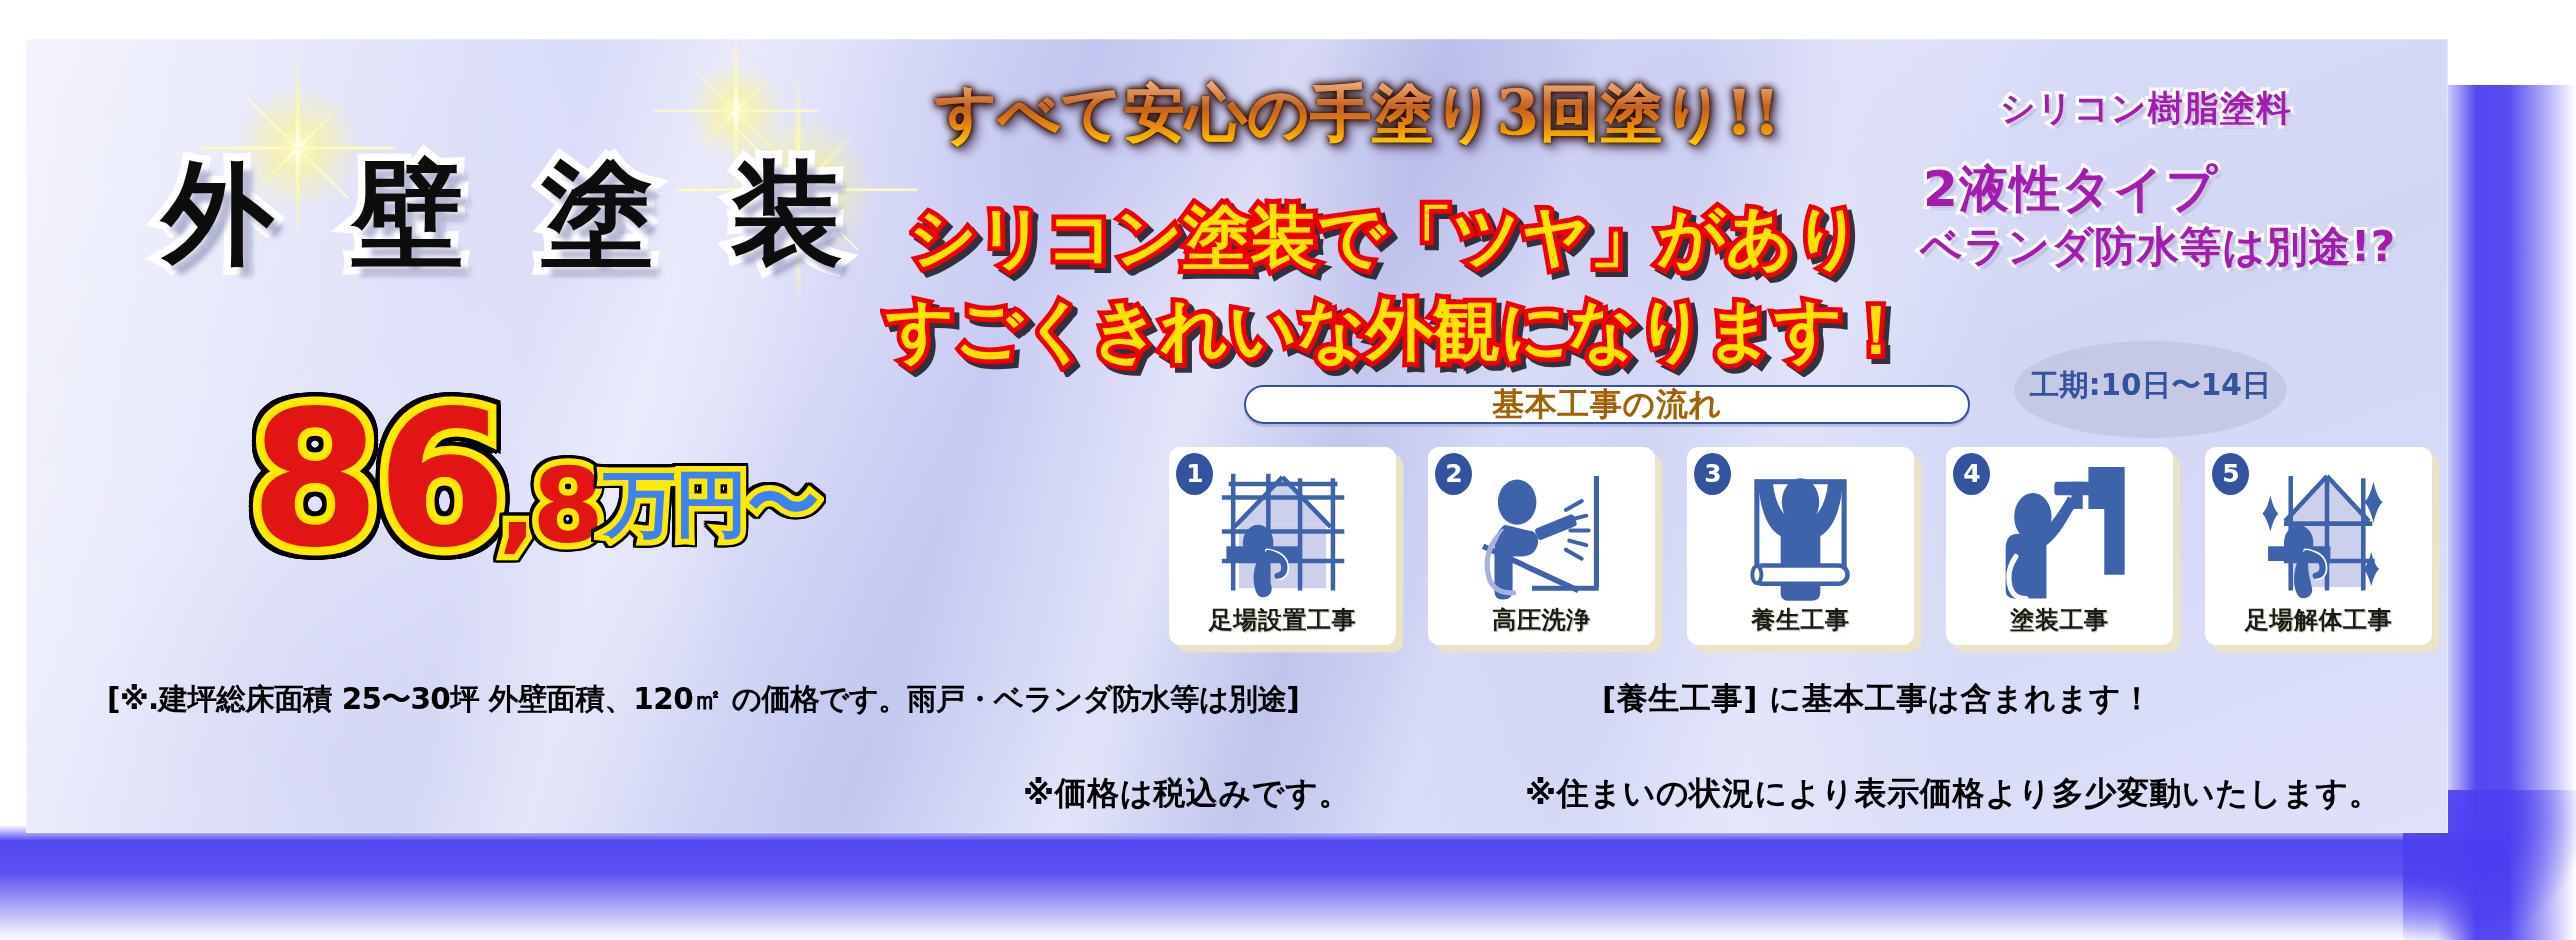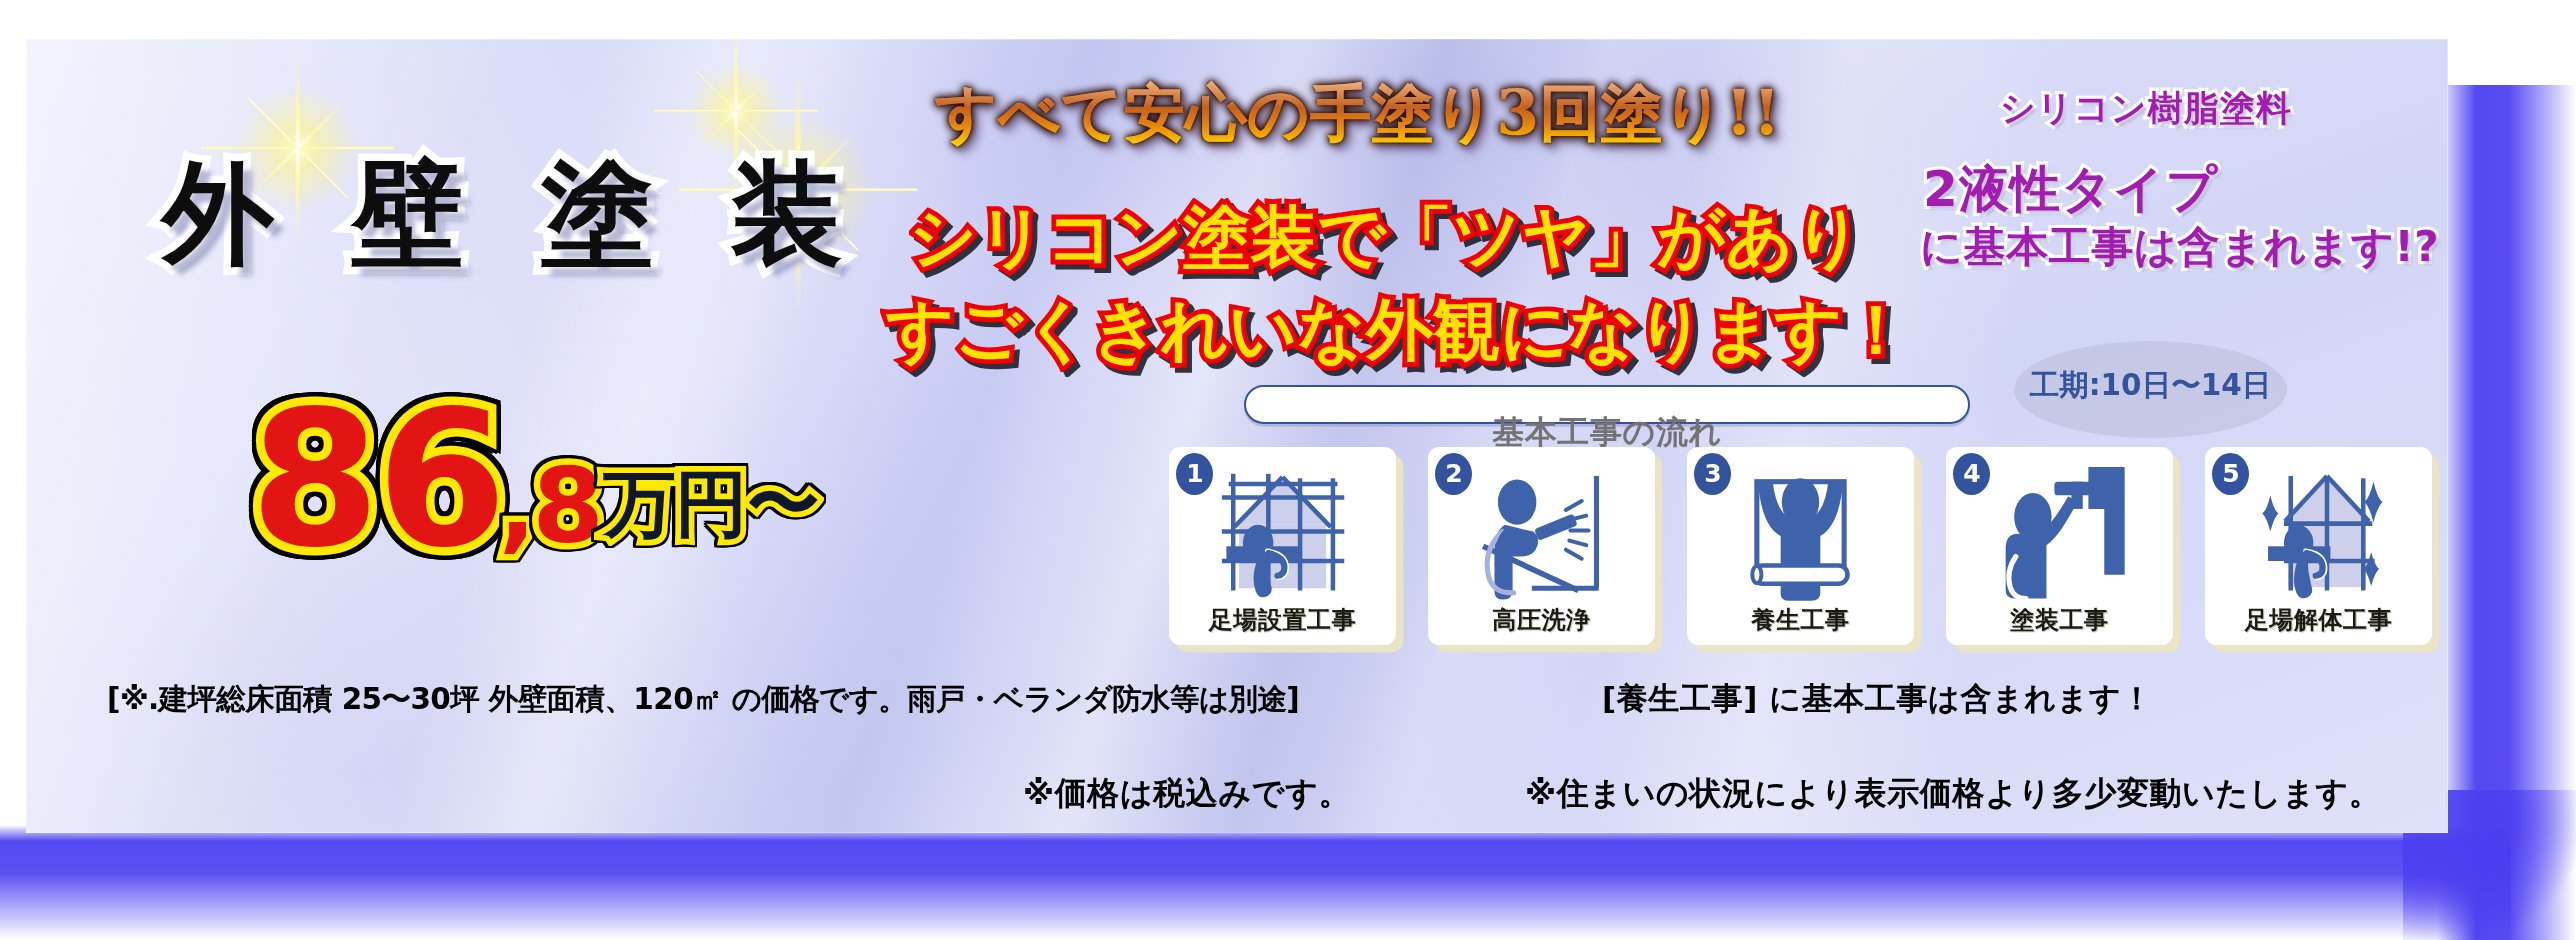--- a/index.html
+++ b/index.html
@@ -123,21 +123,21 @@
   .price-mid{
     font-size:103px;font-weight:700;
     font-family:"DejaVu Sans","Liberation Sans",sans-serif;
     color:#e21414;-webkit-text-stroke:13px #ffe900;paint-order:stroke fill;
     filter:drop-shadow(2.8px 0 0 #000) drop-shadow(-2.8px 0 0 #000) drop-shadow(0 2.8px 0 #000) drop-shadow(0 -2.8px 0 #000);
     position:relative; top:-2.3px; left:-8px;
   }
   .price-unit{
     font-size:73px;font-weight:700;
     font-family:"DejaVu Sans","Liberation Sans",sans-serif;
-    color:#0f172a;-webkit-text-stroke:11.4px #ffe900;paint-order:stroke fill;
+    color:#3b82f6;-webkit-text-stroke:11.4px #ffe900;paint-order:stroke fill;
     filter:drop-shadow(2.8px 0 0 #000) drop-shadow(-2.8px 0 0 #000) drop-shadow(0 2.8px 0 #000) drop-shadow(0 -2.8px 0 #000);
     position:relative; top:-14.8px; left:-9px; letter-spacing:-1.1px;
   }
 
   
   .spec{
     position:absolute;white-space:nowrap;
     font-family:"DejaVu Sans","Liberation Sans",sans-serif;
     font-weight:700;color:#a21caf;
     -webkit-text-stroke:6.2px #ffffff;paint-order:stroke fill;
@@ -162,21 +162,21 @@
 
   
   .flow-pill{
     position:absolute;left:1244px;top:385px;width:722px;height:35px;
     background:#ffffff;border:2.8px solid #33539e;border-radius:23px;
     box-shadow:0 2.8px 0 rgba(120,125,175,.35);
   }
   .flow-pill span{
     position:absolute;left:0;right:0;top:50%;transform:translateY(-50%);
     text-align:center;font-family:"DejaVu Sans","Liberation Sans",sans-serif;
-    font-weight:700;font-size:32px;color:#737373;letter-spacing:0.6px;white-space:nowrap;margin-top:28px;
+    font-weight:700;font-size:32px;color:#a16207;letter-spacing:0.6px;white-space:nowrap;
   }
 
   
   .cards{position:absolute;left:1169px;top:447px;width:1273px;height:205px;}
   .card{
     position:absolute;top:0;width:227px;height:198px;
     background:#ffffff;border-radius:11.4px;
     box-shadow:7.4px 7.4px 0 rgba(236,228,196,.95);
   }
   .card .num{
@@ -247,21 +247,21 @@
 
   <div class="hl-red l1">シリコン塗装で「ツヤ」があり</div>
   <div class="hl-red l2">すごくきれいな外観になります！</div>
 
   <div class="price-wrap">
     <span class="price-big">86</span><span class="price-comma">,</span><span class="price-mid">8</span><span class="price-unit">万円〜</span>
   </div>
 
   <div class="spec spec-1">シリコン樹脂塗料</div>
   <div class="spec spec-2">2液性タイプ</div>
-  <div class="spec spec-3">に基本工事は含まれます!?</div>
+  <div class="spec spec-3">ベランダ防水等は別途!?</div>
 
   <div class="period-oval"></div>
   <div class="period-text">工期:10日〜14日</div>
 
   <div class="flow-pill">
     <span>基本工事の流れ</span>
   </div>
 
   <div class="cards">
 

